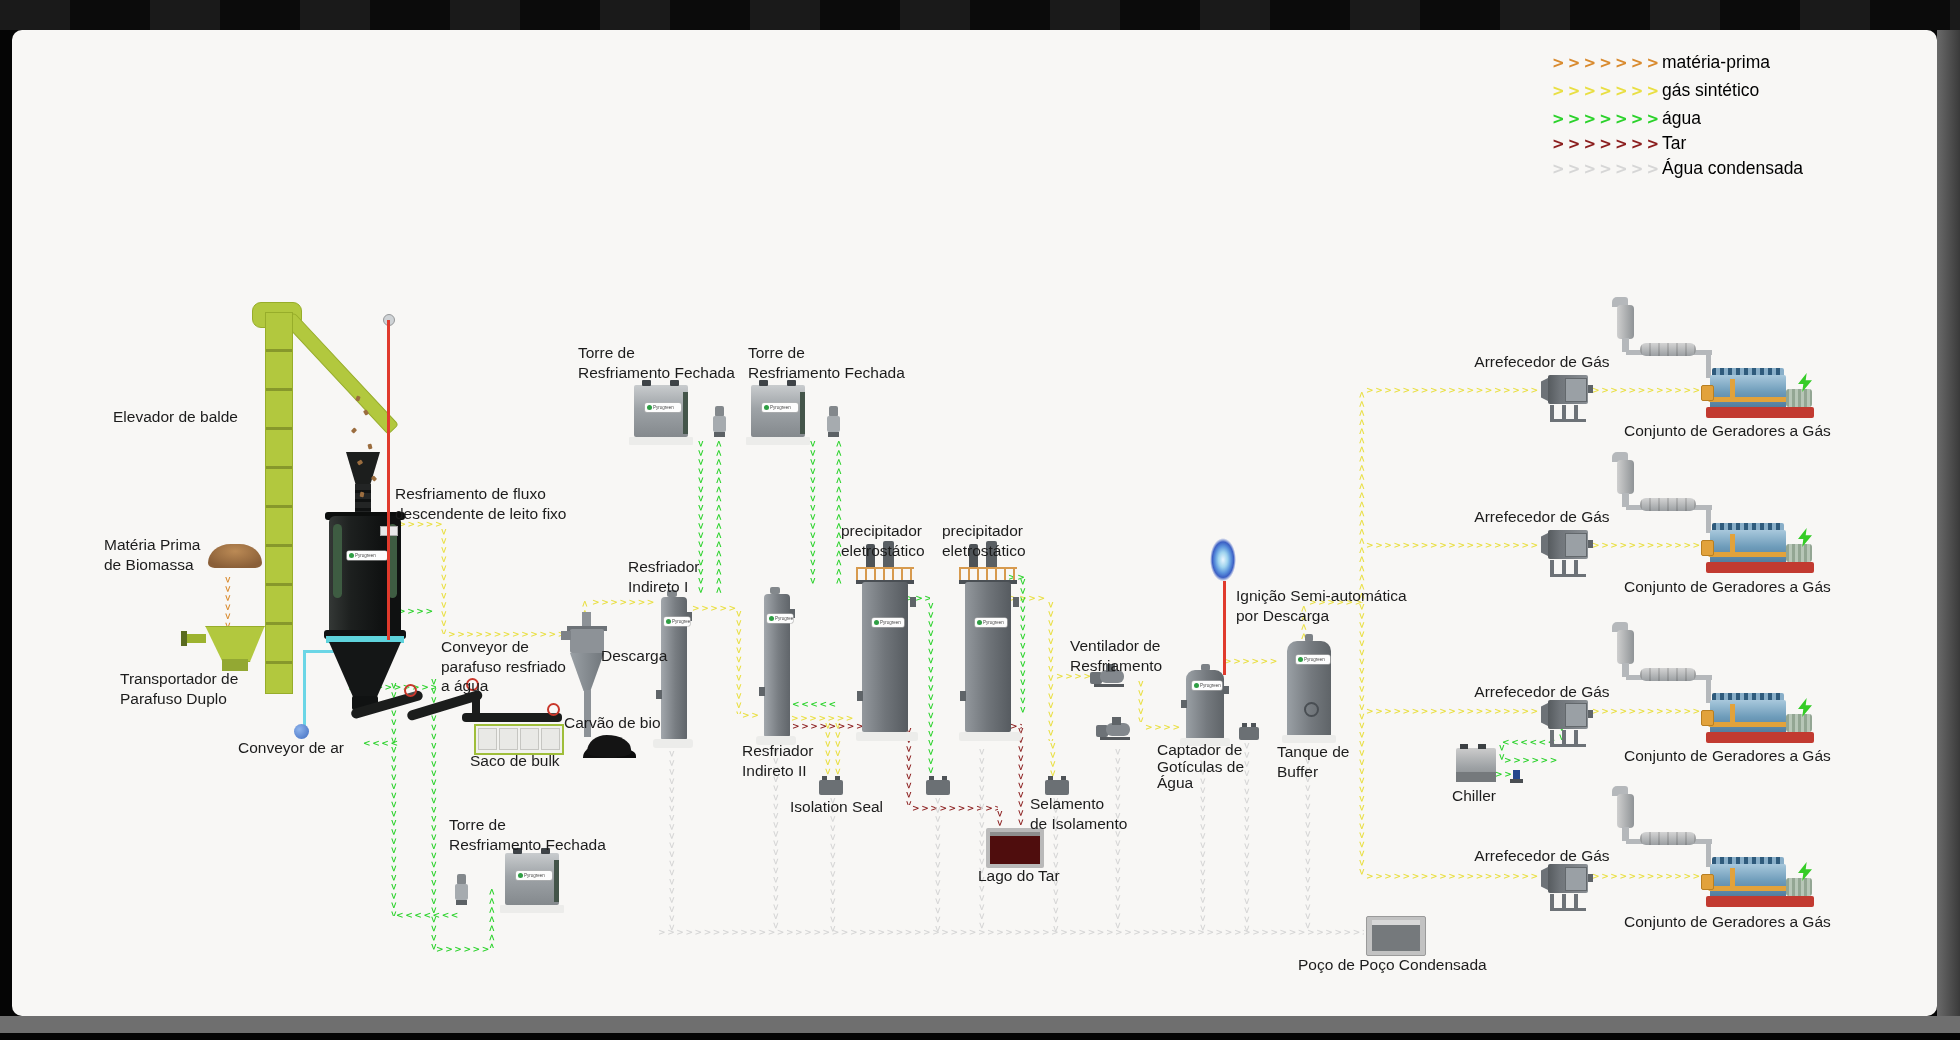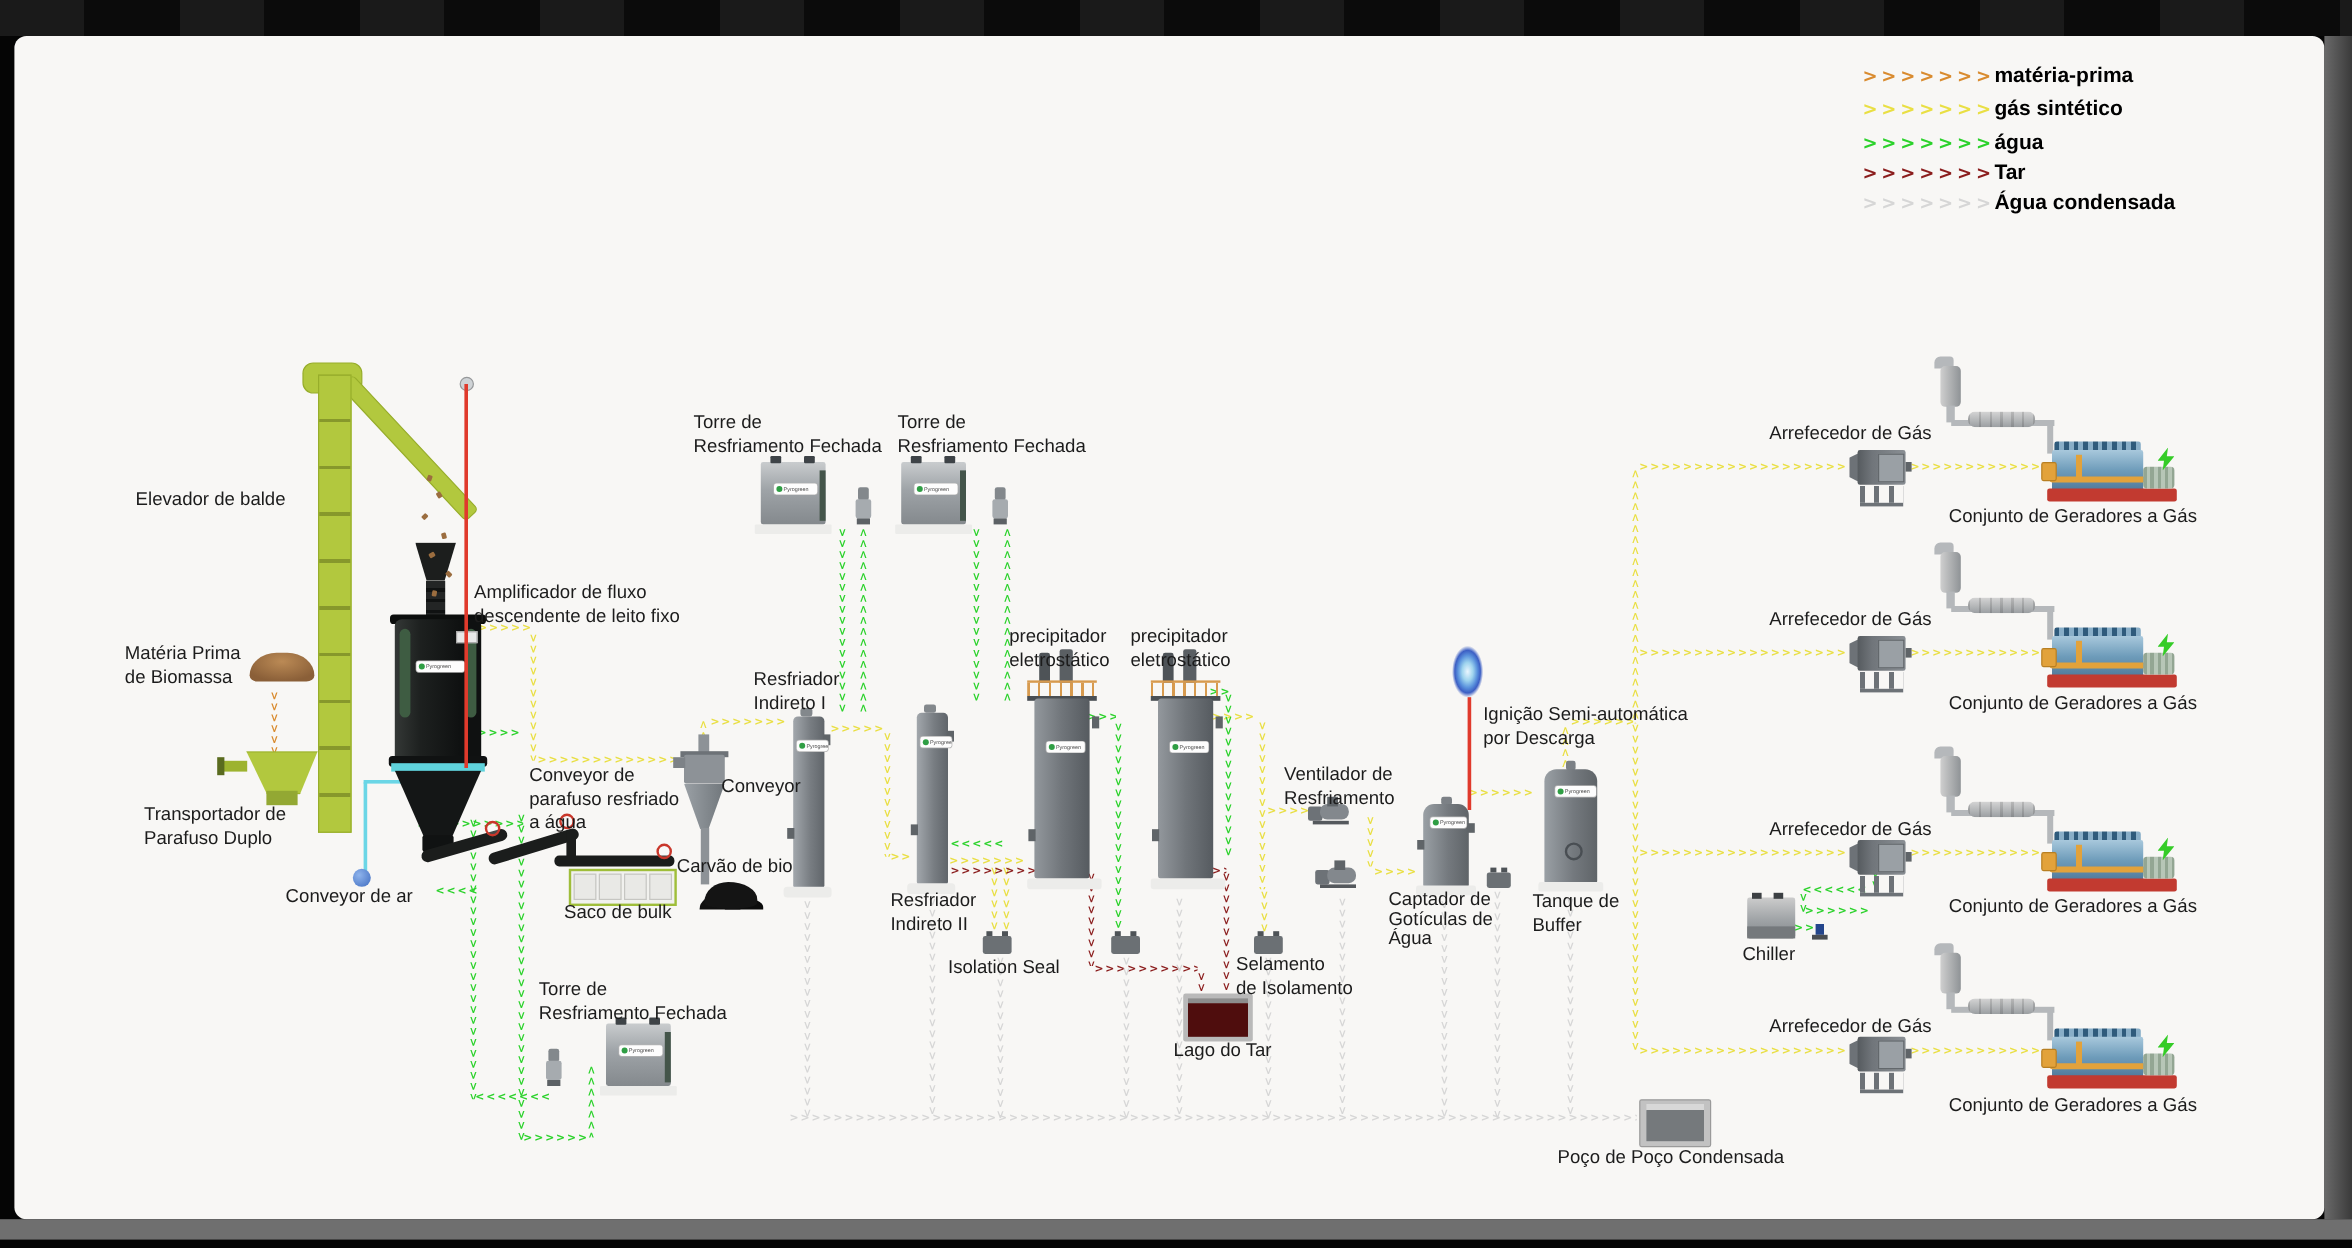--- a/index.html
+++ b/index.html
@@ -10,21 +10,21 @@
   #canvas{position:absolute;left:12px;top:30px;width:1925px;height:986px;background:#f8f7f5;border-radius:10px;z-index:1;}
   #rightband{position:absolute;left:1937px;top:30px;width:23px;height:986px;background:linear-gradient(90deg,#6a6a6a,#3a3a3a);z-index:1;}
   #botband{position:absolute;left:0;top:1016px;width:1960px;height:17px;background:#6f6f6f;z-index:1;}
 
   .flow{position:absolute;display:block;font-style:normal;font-weight:700;font-size:9px;line-height:10px;height:11px;
         letter-spacing:1.6px;white-space:nowrap;overflow:hidden;z-index:2;font-family:"DejaVu Sans",sans-serif;}
   .flow.v{transform-origin:0 0;transform:rotate(90deg);}
   .fo{color:#d98b2f}.fy{color:#e9df43}.fg{color:#2bd22b}.ft{color:#8b1d1d}.fc{color:#d6d6d6}
   .leg-a{position:absolute;display:block;font-style:normal;font-weight:700;font-size:15px;letter-spacing:3.2px;
          line-height:18px;height:20px;overflow:hidden;white-space:nowrap;z-index:6;font-family:"DejaVu Sans",sans-serif;}
-  .leg-t{position:absolute;font-size:17.5px;color:#000;z-index:6;white-space:nowrap;font-weight:bold;}
+  .leg-t{position:absolute;font-size:17.5px;color:#000;z-index:6;white-space:nowrap;}
 
   .lbl{position:absolute;font-size:15.5px;line-height:19.5px;color:#1c1c1c;white-space:pre-line;z-index:6;}
   .ctr{text-align:center;}
 
   .eq{position:absolute;z-index:3;}
   .eq i{position:absolute;display:block;}
   .chip{position:absolute;background:#fdfdfd;border-radius:2px;display:flex;align-items:center;gap:1px;
         padding:1px 2px;z-index:4;box-shadow:0 0 0 .6px #b5b5b5;overflow:hidden;height:7px;}
   .chip .dot{width:5px;height:5px;border-radius:50%;background:#2f9e44;flex:0 0 auto;}
   .chip b{font-size:4.5px;line-height:5px;color:#4a4a4a;font-weight:400;white-space:nowrap;}
@@ -527,28 +527,28 @@
     <i style="left:5px;top:3px;width:48px;height:6px;background:#d8d8d8;"></i>
     <i style="left:5px;top:8px;width:48px;height:26px;background:#75797c;"></i>
   </div>
 
   <div class="lbl" style="left:113px;top:407px">Elevador de balde</div>
   <div class="lbl" style="left:104px;top:535px">Matéria Prima
 de Biomassa</div>
   <div class="lbl" style="left:120px;top:669px">Transportador de
 Parafuso Duplo</div>
   <div class="lbl" style="left:238px;top:738px">Conveyor de ar</div>
-  <div class="lbl" style="left:395px;top:484px">Amplificador de fluxo
+  <div class="lbl" style="left:395px;top:484px">Resfriamento de fluxo
 descendente de leito fixo</div>
   <div class="lbl" style="left:441px;top:637px">Conveyor de
 parafuso resfriado
 a água</div>
   <div class="lbl" style="left:470px;top:751px">Saco de bulk</div>
   <div class="lbl" style="left:564px;top:713px">Carvão de bio</div>
-  <div class="lbl" style="left:601px;top:646px">Conveyor</div>
+  <div class="lbl" style="left:601px;top:646px">Descarga</div>
   <div class="lbl" style="left:578px;top:343px">Torre de
 Resfriamento Fechada</div>
   <div class="lbl" style="left:748px;top:343px">Torre de
 Resfriamento Fechada</div>
   <div class="lbl" style="left:449px;top:815px">Torre de
 Resfriamento Fechada</div>
   <div class="lbl" style="left:628px;top:557px">Resfriador
 Indireto I</div>
   <div class="lbl" style="left:742px;top:741px">Resfriador
 Indireto II</div>

